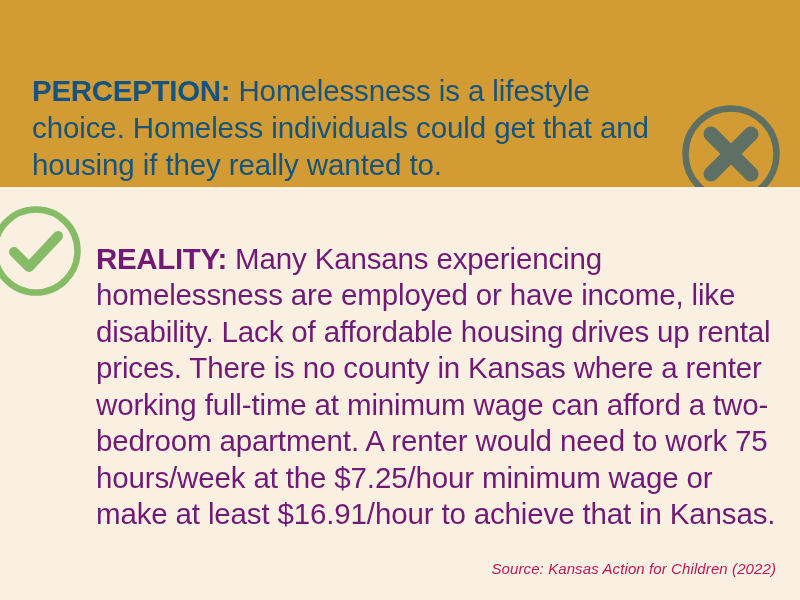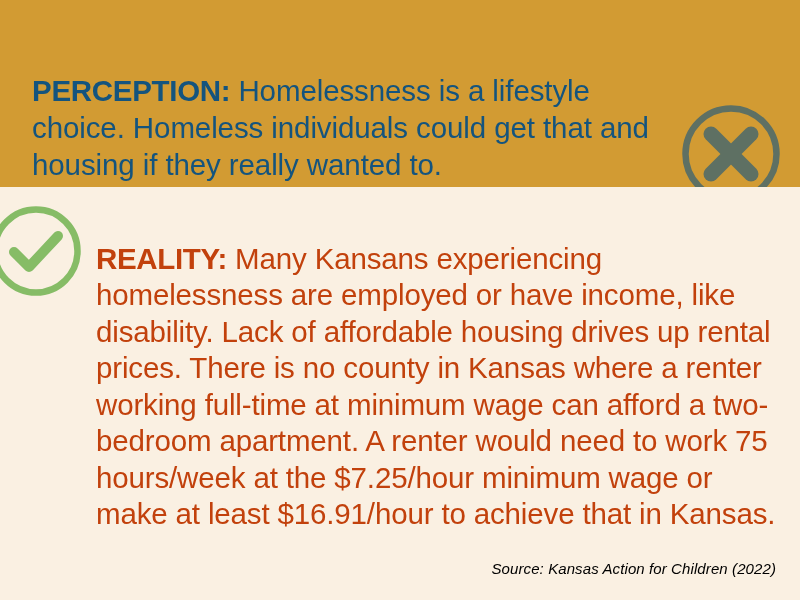--- a/index.html
+++ b/index.html
@@ -87,35 +87,35 @@
     display: block;
     width: 96px;
     height: 96px;
   }
 
   .reality-text {
     position: absolute;
     left: 96px;
     top: 24px;
     width: 680px;
-    color: #c2410c;
+    color: #701a75;
     font-size: 29.5px;
     line-height: 36.5px;
     letter-spacing: -0.15px;
   }
   .reality-text .lead {
     font-weight: bold;
     letter-spacing: -0.35px;
   }
 
   .source-line {
     position: absolute;
     right: 24px;
     top: 358px;
-    color: #000000;
+    color: #be185d;
     font-size: 15px;
     font-style: italic;
     letter-spacing: 0.1px;
     text-align: right;
     white-space: nowrap;
   }
 </style>
 </head>
 <body>
 

